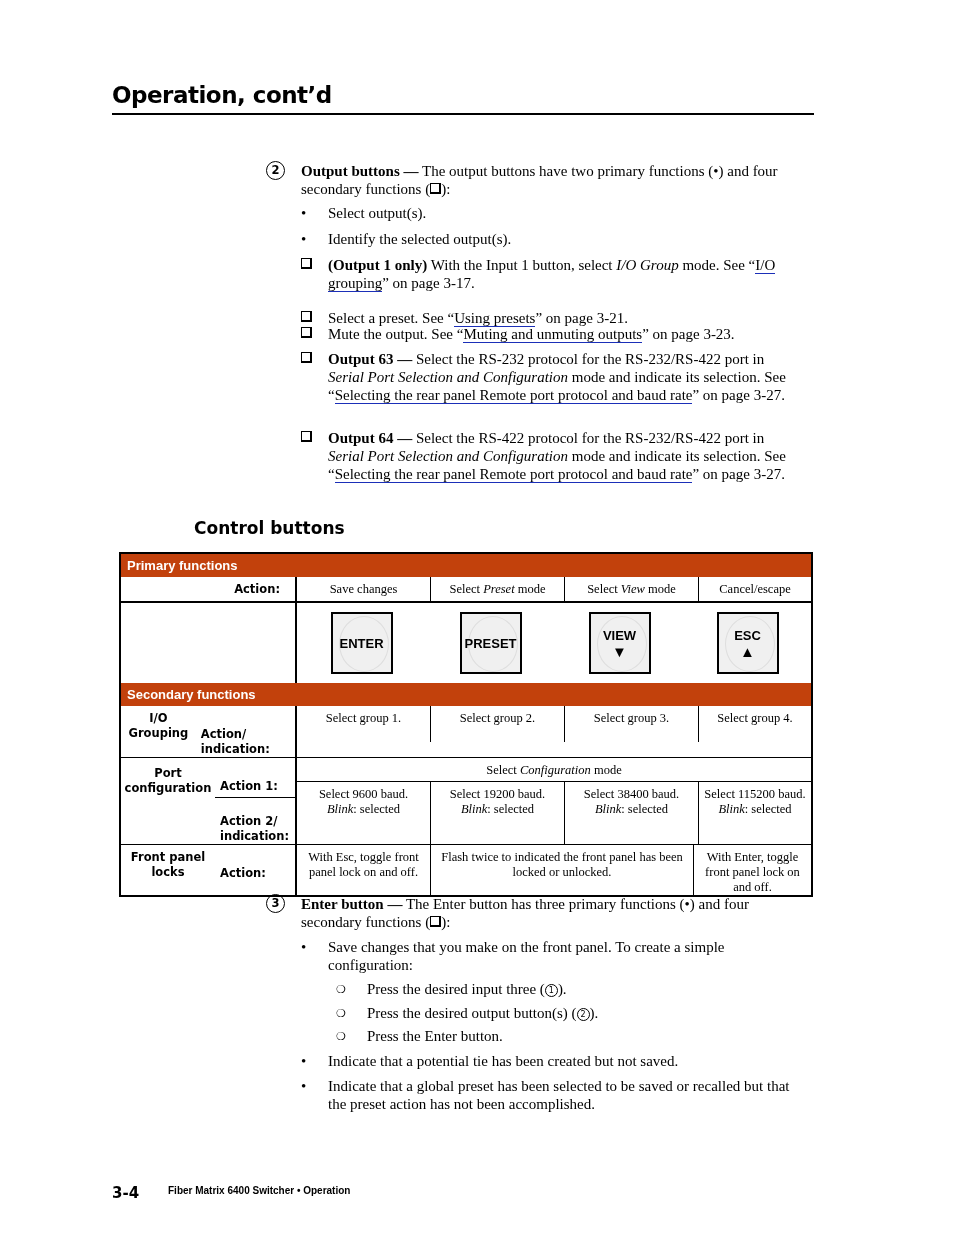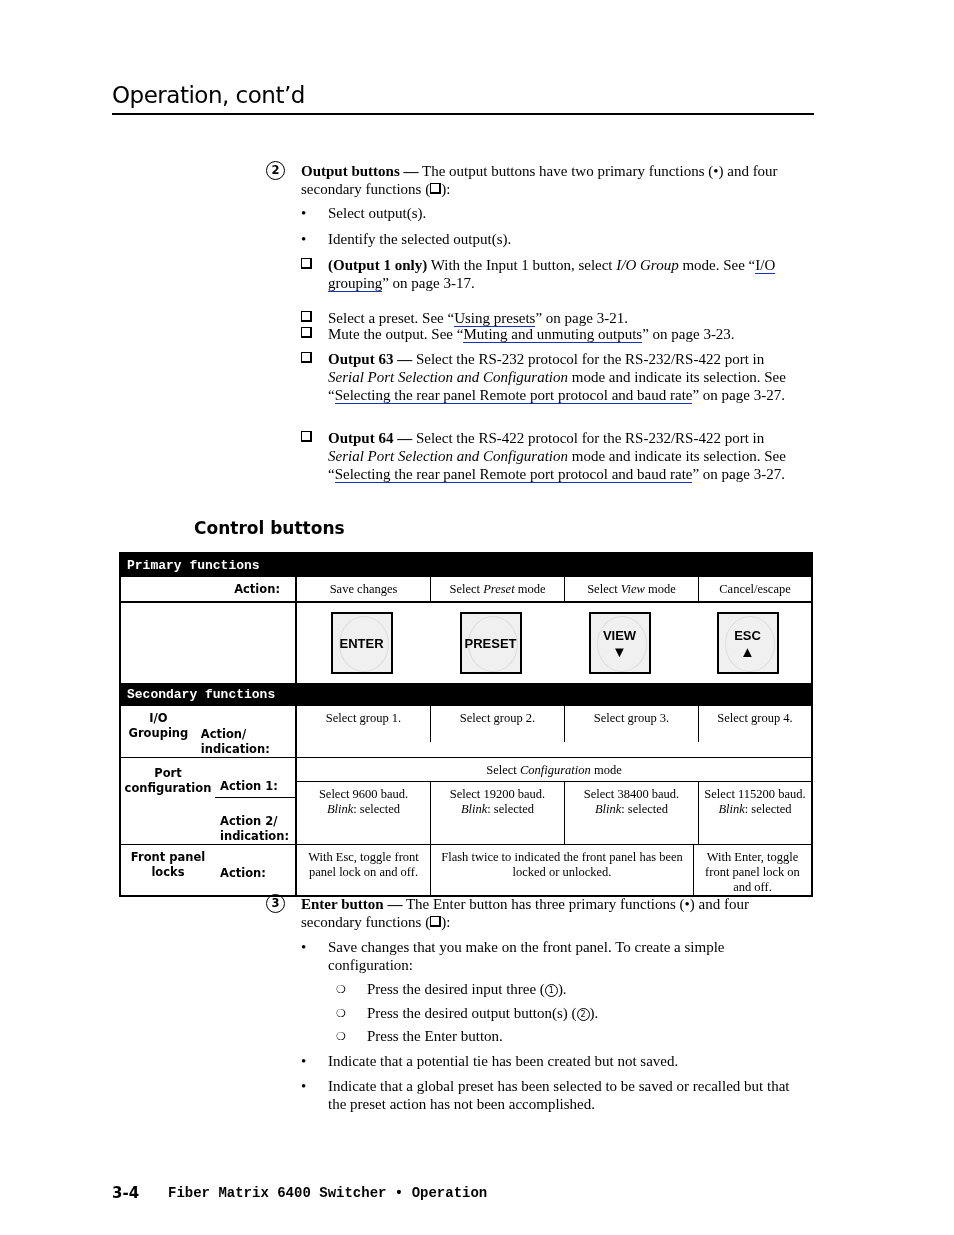--- a/index.html
+++ b/index.html
@@ -1,37 +1,37 @@
 <!DOCTYPE html>
 <html><head>
 <meta charset="utf-8">
 <style>
   html, body { margin: 0; padding: 0; background: #ffffff; }
   body { width: 954px; height: 1235px; position: relative; font-family: "Liberation Serif", serif; color: #000; overflow: hidden; }
-  #page-title { position: absolute; left: 112px; top: 82px; font-family: "DejaVu Sans", sans-serif; font-weight: normal; font-size: 23px; letter-spacing: -0.5px; }
+  #page-title { position: absolute; left: 112px; top: 82px; font-family: "DejaVu Sans", sans-serif; font-weight: bold; font-size: 23px; letter-spacing: -0.5px; }
   #title-rule { position: absolute; left: 112px; top: 113px; width: 702px; height: 2px; background: #000; }
 
   .para { position: absolute; left: 301px; width: 510px; font-size: 15px; line-height: 17.5px; }
   .num-circle { position: absolute; left: 266px; width: 17px; height: 17px; border: 1.6px solid #000; border-radius: 50%; font-family: "DejaVu Sans", sans-serif; font-weight: bold; font-size: 11.5px; line-height: 17px; text-align: center; box-sizing: content-box; }
   .item { position: absolute; left: 301px; width: 510px; font-size: 15px; line-height: 18px; }
   .item .mark { position: absolute; left: 0; top: 0; width: 20px; }
   .item .txt { margin-left: 27px; }
   .sub { position: absolute; left: 331px; width: 480px; font-size: 15px; line-height: 18px; }
   .sub .mark { position: absolute; left: 5px; top: 0; font-size: 11px; }
   .sub .txt { margin-left: 36px; }
   a.link { color: #000; text-decoration: none; border-bottom: 1.3px solid #1b2fb8; }
   .box-glyph { display: inline-block; width: 8px; height: 8px; border: 1px solid #000; border-right-width: 2px; border-bottom-width: 2px; vertical-align: 0px; }
   .mark .box-glyph { vertical-align: 1px; }
   .small-circ { display: inline-block; width: 11px; height: 11px; border: 1px solid #000; border-radius: 50%; font-size: 8px; line-height: 11px; text-align: center; font-family: "DejaVu Sans", sans-serif; vertical-align: 1px; }
 
   #section-heading { position: absolute; left: 194px; top: 518px; font-family: "DejaVu Sans", sans-serif; font-weight: bold; font-size: 17px; }
 
   
   #ctrl-table { position: absolute; left: 119px; top: 552px; width: 694px; border: 2px solid #000; box-sizing: border-box; }
-  .band { background: #000000; color: #fff; font-family: Liberation Mono, monospace; font-weight: bold; font-size: 13px; height: 23px; line-height: 23px; padding-left: 6px; }
+  .band { background: #c2410c; color: #fff; font-family: Liberation Sans, sans-serif; font-weight: bold; font-size: 13px; height: 23px; line-height: 23px; padding-left: 6px; }
   .row { display: flex; border-top: 1px solid #000; }
   .row.nb { border-top: none; }
   .lbl { width: 176px; flex: none; border-right: 2px solid #000; box-sizing: border-box; font-family: "DejaVu Sans", sans-serif; font-weight: bold; font-size: 11.5px; display: flex; }
   .lbl .l1 { width: 94px; text-align: center; padding-top: 5px; line-height: 15px; }
   .lbl .l2 { padding-top: 21px; line-height: 15px; padding-left: 5px; }
   .lbl.right { justify-content: flex-end; padding-right: 15px; }
   .cells { display: flex; flex: 1; }
   .cell { flex: 1; text-align: center; font-size: 12.5px; line-height: 15px; padding: 5px 2px 4px; border-left: 1px solid #000; }
   .cell:first-child { border-left: none; }
   .cell.c1 { width: 129px; flex: none; }
@@ -42,21 +42,21 @@
   .cell.full { flex: 1; }
 
   .btn-row { height: 80px; }
   .btn-cell { display: flex; align-items: center; justify-content: center; padding: 0; }
   .panel-btn { width: 62px; height: 62px; border: 2px solid #000; background: #f0f0f0; position: relative; box-sizing: border-box; font-family: "Liberation Sans", sans-serif; font-weight: bold; font-size: 13px; display: flex; flex-direction: column; align-items: center; justify-content: center; }
   .panel-btn::before { content: ""; position: absolute; left: 6px; top: 2px; width: 48px; height: 54px; border: 1px solid #dedede; border-radius: 50%; }
   .panel-btn .arrow { font-size: 15px; line-height: 15px; margin-top: 1px; }
   .panel-btn .blabel { position: relative; }
 
   #footer-num { position: absolute; left: 112px; top: 1184px; font-family: "DejaVu Sans", sans-serif; font-weight: bold; font-size: 15px; }
-  #footer-title { position: absolute; left: 168px; top: 1185px; font-family: Liberation Mono, monospace; font-weight: bold; font-size: 14px; }
+  #footer-title { position: absolute; left: 168px; top: 1185px; font-family: Liberation Sans, sans-serif; font-weight: bold; font-size: 10px; }
 </style>
 </head>
 <body>
 
 <div id="page-title">Operation, cont’d</div>
 <div id="title-rule"></div>
 
 <div class="num-circle" style="top:161px">2</div>
 <div class="para" style="top:163px">
   <b>Output buttons —</b><span> The output buttons have two primary functions (•) and four secondary functions (</span><span class="box-glyph"></span><span>):</span>

